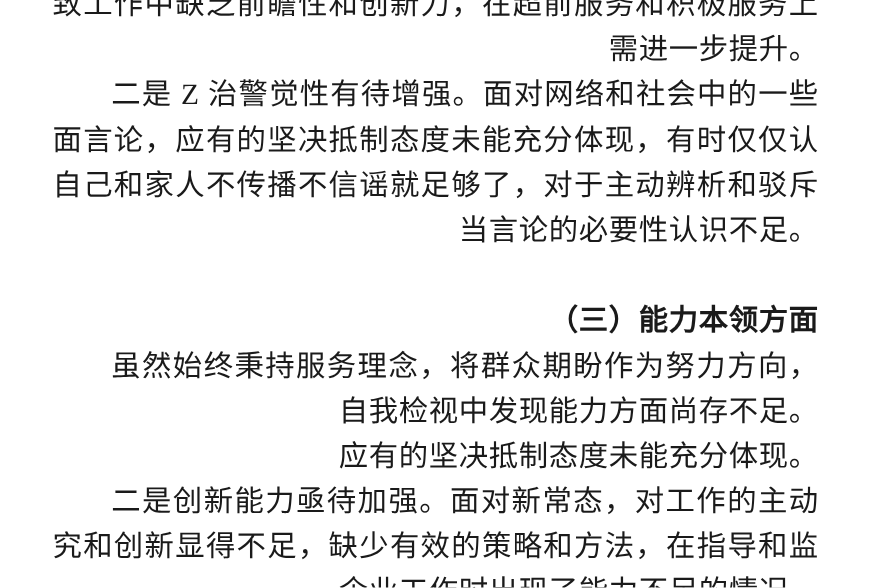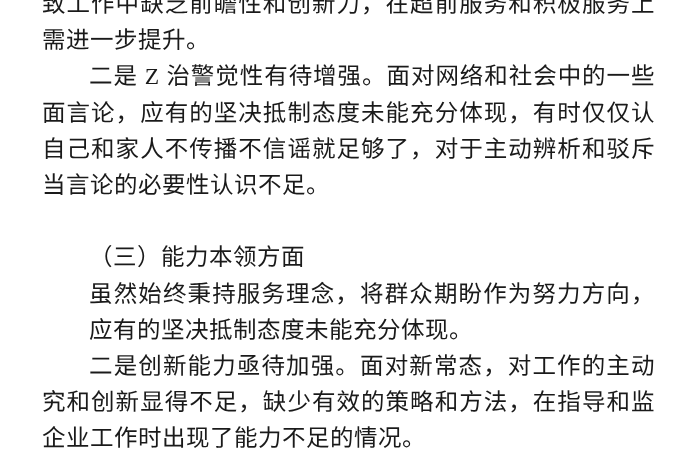--- a/index.html
+++ b/index.html
@@ -21,48 +21,49 @@
     font-family: "Liberation Serif", "DejaVu Serif", serif;
     font-size: 23.5px;
     line-height: 36.2px;
     color: #1a1a1a;
     letter-spacing: 0.5px;
   }
   .line {
     height: 36.2px;
     overflow: hidden;
     white-space: nowrap;
-    text-align: left;
+    text-align: right;
   }
   .line.justify {
     white-space: normal;
     text-align: justify;
     text-align-last: justify;
     text-justify: inter-character;
   }
   .line.indent {
     text-indent: 2em;
   }
   .line.blank {
     
   }
   .line.heading {
-    font-weight: 400;
+    font-weight: 700;
   }
 </style>
 </head>
 <body style="background: rgb(255, 255, 255);">
 
 <div class="page" style="color: rgb(26, 26, 26);">
     <div class="line justify">致工作中缺乏前瞻性和创新力，在超前服务和积极服务上仍</div>
     <div class="line">需进一步提升。</div>
     <div class="line indent justify">二是 Z 治警觉性有待增强。面对网络和社会中的一些负</div>
     <div class="line justify">面言论，应有的坚决抵制态度未能充分体现，有时仅仅认为</div>
     <div class="line justify">自己和家人不传播不信谣就足够了，对于主动辨析和驳斥不</div>
     <div class="line">当言论的必要性认识不足。</div>
     <div class="line blank"></div>
     <div class="line indent heading">（三）能力本领方面</div>
     <div class="line indent justify">虽然始终秉持服务理念，将群众期盼作为努力方向，但</div>
+    <div class="line">自我检视中发现能力方面尚存不足。</div>
     <div class="line indent">应有的坚决抵制态度未能充分体现。</div>
     <div class="line indent justify">二是创新能力亟待加强。面对新常态，对工作的主动研</div>
     <div class="line justify">究和创新显得不足，缺少有效的策略和方法，在指导和监督</div>
     <div class="line">企业工作时出现了能力不足的情况。</div>
   </div>
 
 </body></html>

